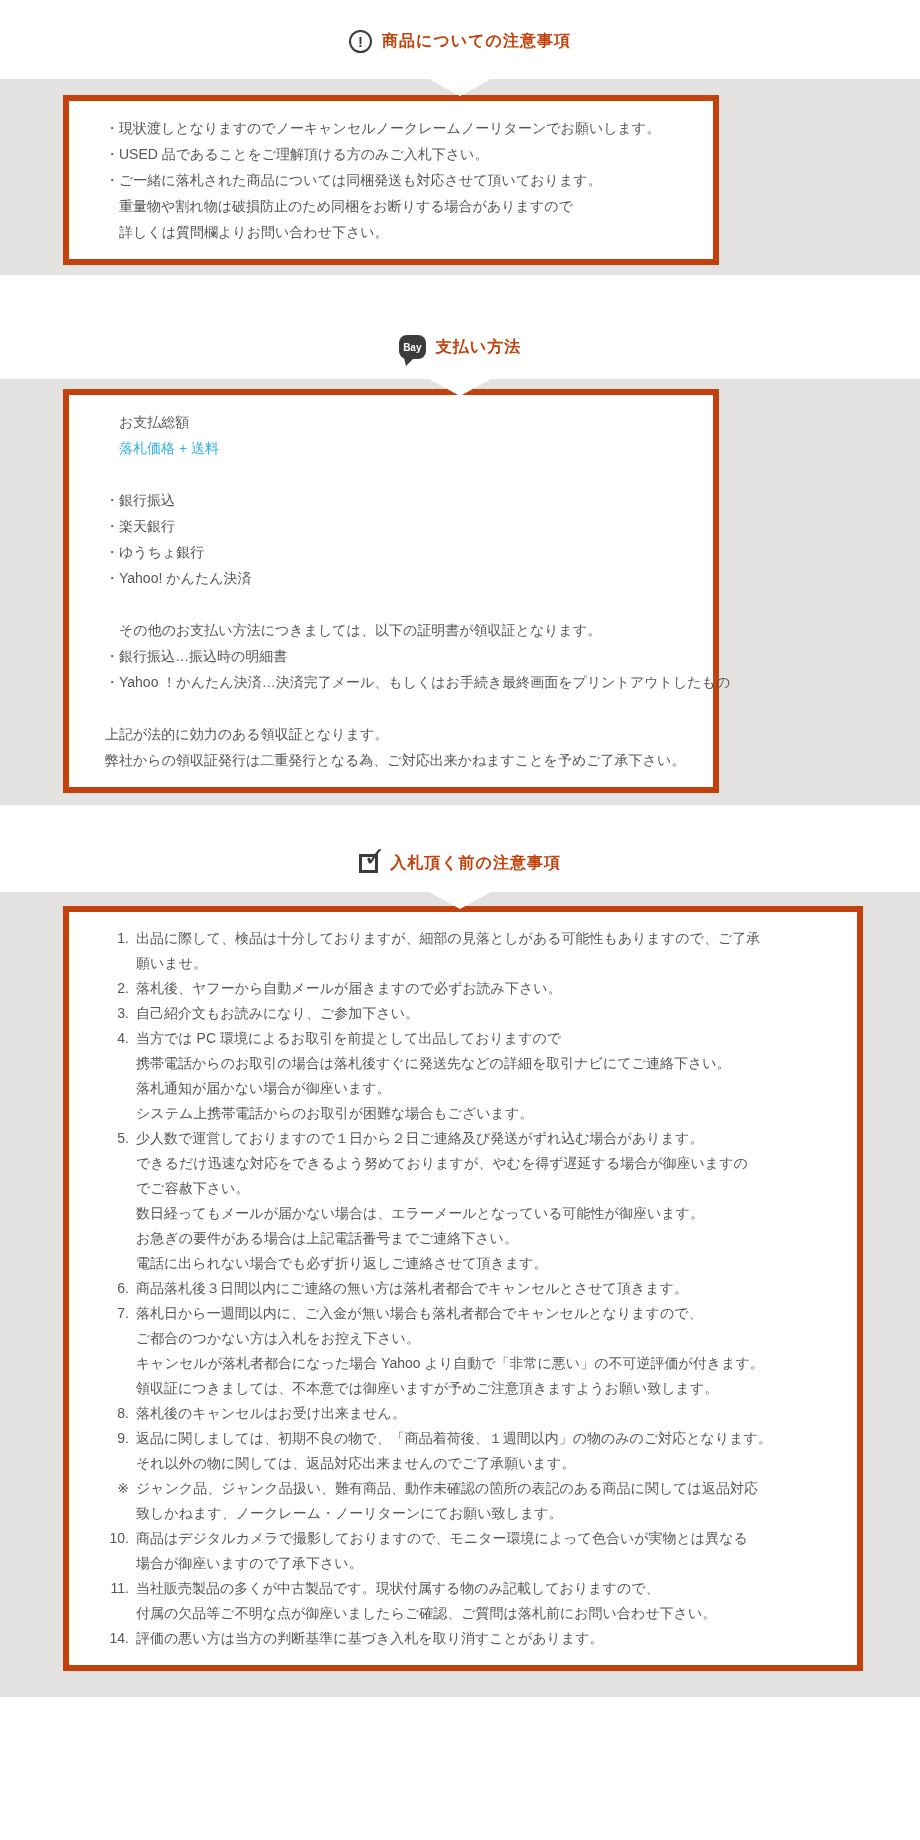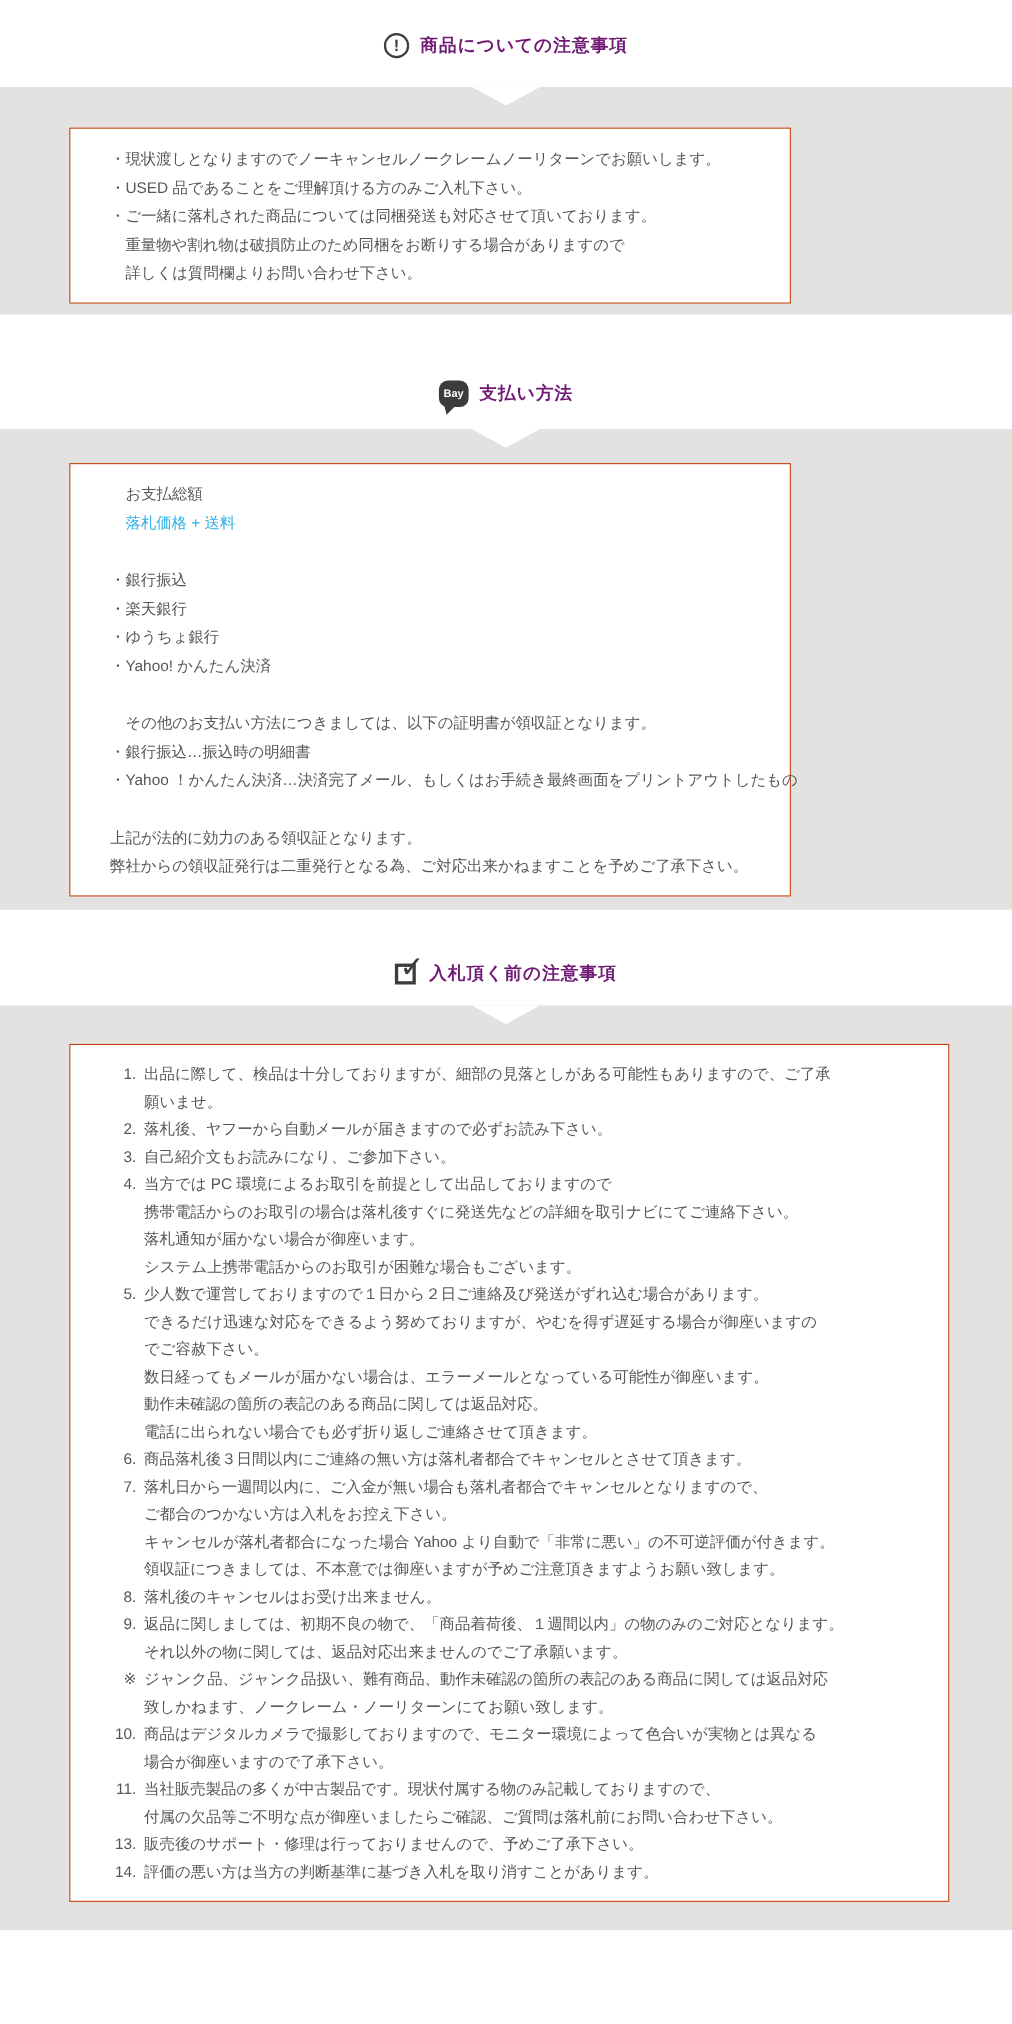--- a/index.html
+++ b/index.html
@@ -11,21 +11,21 @@
   .page { width: 920px; background: #ffffff; overflow: hidden; }
 
   
   .sec-head {
     display: flex; justify-content: center; align-items: center; gap: 10px;
   }
   .sec-head-1 { padding: 30px 0 26px; }
   .sec-head-2 { padding: 60px 0 20px; }
   .sec-head-3 { padding: 48px 0 18px; }
   .sec-title {
-    font-size: 16px; font-weight: bold; color: #701a75; letter-spacing: 1px;
+    font-size: 16px; font-weight: bold; color: #c2410c; letter-spacing: 1px;
   }
 
   
   .icon-exc {
     width: 23px; height: 23px; border: 2.5px solid #3c3c3c; border-radius: 50%;
     display: flex; align-items: center; justify-content: center;
     font-size: 15px; font-weight: bold; color: #3c3c3c; box-sizing: border-box;
     flex: 0 0 auto;
   }
   .icon-bay {
@@ -55,21 +55,21 @@
     width: 0; height: 0;
     border-left: 31px solid transparent; border-right: 31px solid transparent;
     border-top: 17px solid #ffffff;
   }
   .band-1 { padding: 16px 0 10px; }
   .band-2 { padding: 10px 0 12px; }
   .band-3 { padding: 14px 0 26px; }
 
   
   .box {
-    background: #ffffff; border: 1px solid #c2410c; box-sizing: border-box; margin-top: 21px;
+    background: #ffffff; border: 6px solid #c2410c; box-sizing: border-box;
   }
   .box-narrow { width: 656px; margin-left: 63px; padding: 14px 36px; }
   .box-wide   { width: 800px; margin-left: 63px; padding: 14px 30px; }
 
   .line { font-size: 14px; line-height: 26px; white-space: nowrap; }
   .ind  { padding-left: 14px; }
   .gap  { height: 26px; }
   .accent { color: #2fafe6; }
 
   
@@ -174,21 +174,21 @@
         </div>
       </div>
 
       <div class="nitem">
         <span class="num">5.</span>
         <div class="nlines">
           <div class="line">少人数で運営しておりますので１日から２日ご連絡及び発送がずれ込む場合があります。</div>
           <div class="line">できるだけ迅速な対応をできるよう努めておりますが、やむを得ず遅延する場合が御座いますの</div>
           <div class="line">でご容赦下さい。</div>
           <div class="line">数日経ってもメールが届かない場合は、エラーメールとなっている可能性が御座います。</div>
-          <div class="line">動作未確認の箇所の表記のある商品に関しては返品対応。</div>
+          <div class="line">お急ぎの要件がある場合は上記電話番号までご連絡下さい。</div>
           <div class="line">電話に出られない場合でも必ず折り返しご連絡させて頂きます。</div>
         </div>
       </div>
 
       <div class="nitem">
         <span class="num">6.</span>
         <div class="nlines">
           <div class="line">商品落札後３日間以内にご連絡の無い方は落札者都合でキャンセルとさせて頂きます。</div>
         </div>
       </div>
@@ -236,26 +236,20 @@
 
       <div class="nitem">
         <span class="num">11.</span>
         <div class="nlines">
           <div class="line">当社販売製品の多くが中古製品です。現状付属する物のみ記載しておりますので、</div>
           <div class="line">付属の欠品等ご不明な点が御座いましたらご確認、ご質問は落札前にお問い合わせ下さい。</div>
         </div>
       </div>
 
 
-      <div class="nitem">
-        <span class="num">13.</span>
-        <div class="nlines">
-          <div class="line">販売後のサポート・修理は行っておりませんので、予めご了承下さい。</div>
-        </div>
-      </div>
 
       <div class="nitem">
         <span class="num">14.</span>
         <div class="nlines">
           <div class="line">評価の悪い方は当方の判断基準に基づき入札を取り消すことがあります。</div>
         </div>
       </div>
 
     </div>
   </div>

